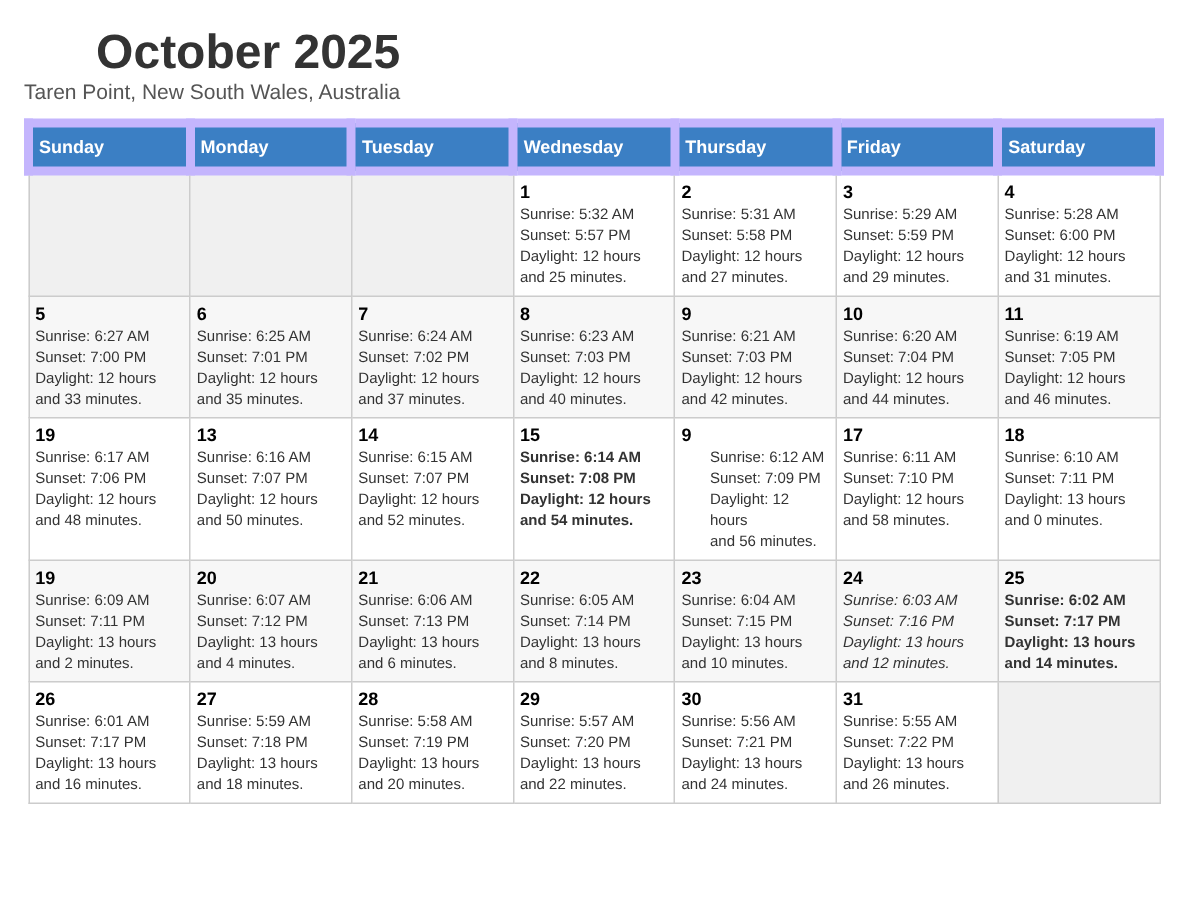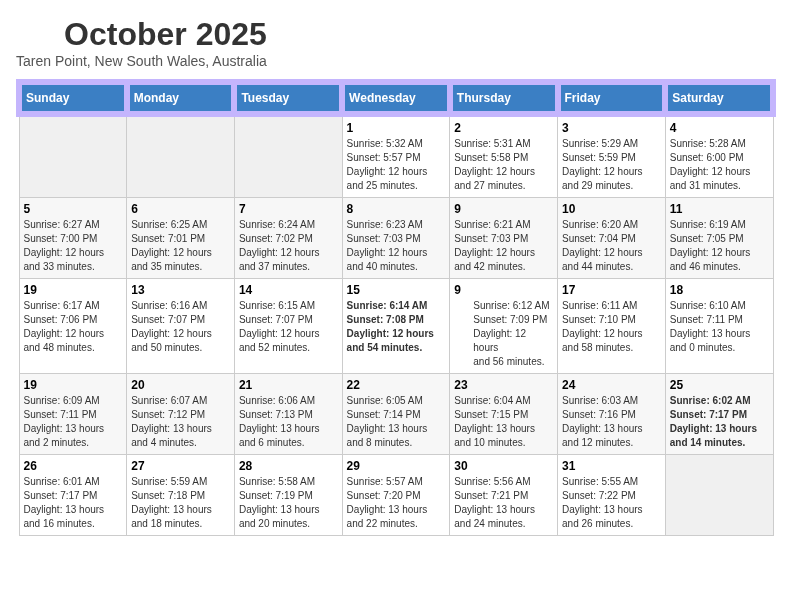--- a/index.html
+++ b/index.html
@@ -274,21 +274,21 @@
         </td>
         <td>
           <div class="day-num">23</div>
           <div class="day-info" style="white-space: pre-line;">Sunrise: 6:04 AM
 Sunset: 7:15 PM
 Daylight: 13 hours
 and 10 minutes.</div>
         </td>
         <td>
           <div class="day-num">24</div>
-          <div class="day-info" style="white-space: pre-line;">Sunrise: 6:03 AM
+          <div class="day-info" style="white-space: pre-line; font-style: italic;">Sunrise: 6:03 AM
 Sunset: 7:16 PM
 Daylight: 13 hours
 and 12 minutes.</div>
         </td>
         <td>
           <div class="day-num">25</div>
           <div class="day-info" style="white-space: pre-line; font-weight: bold;">Sunrise: 6:02 AM
 Sunset: 7:17 PM
 Daylight: 13 hours
 and 14 minutes.</div>

